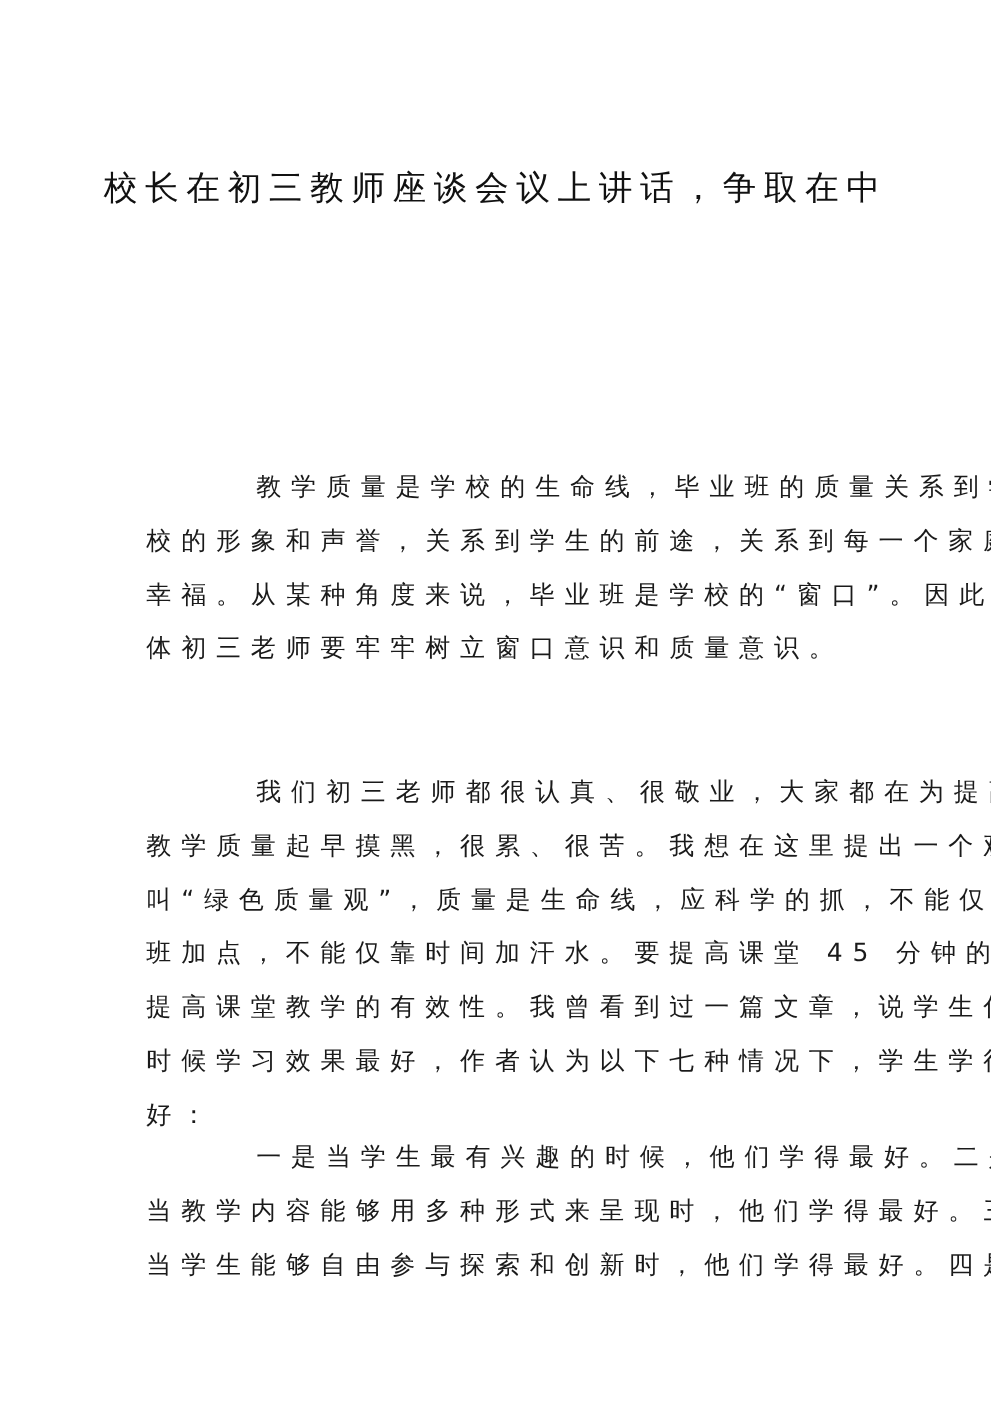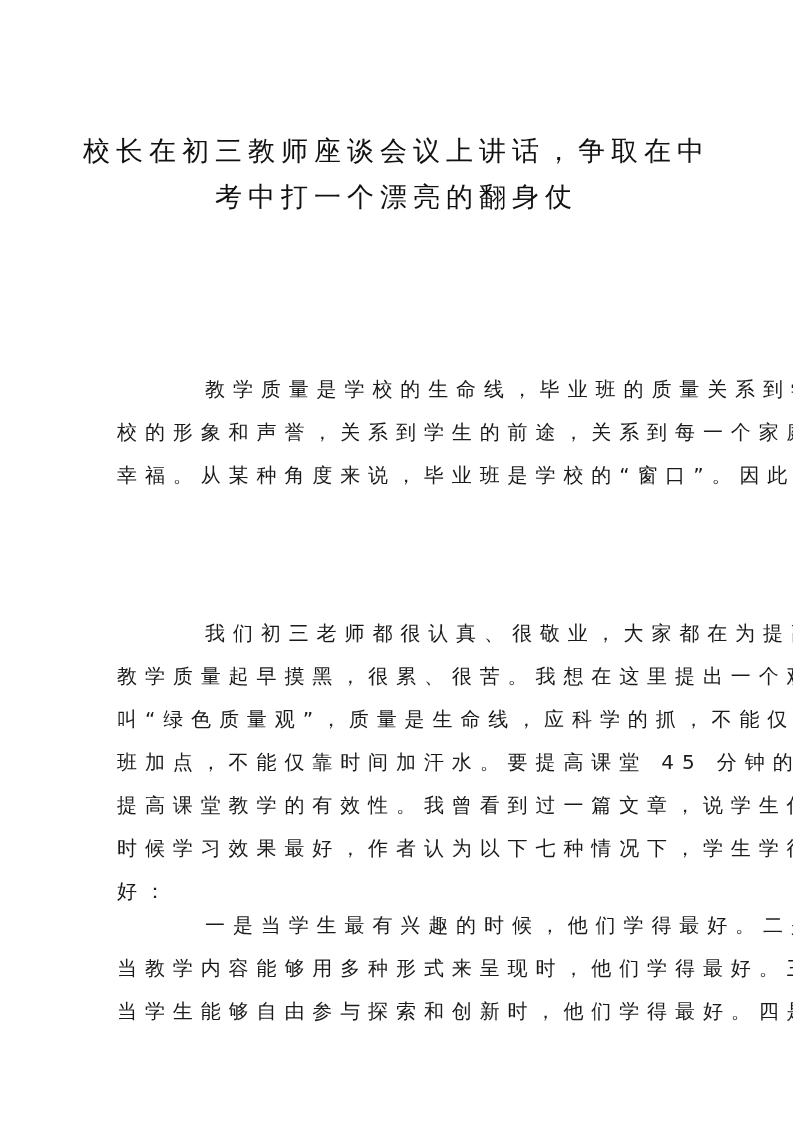--- a/index.html
+++ b/index.html
@@ -69,28 +69,28 @@
     #p2 { top: 612px; }
     #p3 { top: 904px; }
   </style>
 </head>
 <body>
 
 <div class="page">
 
   <div class="title">
     <span class="tline">校长在初三教师座谈会议上讲话，争取在中</span>
-    <span class="tline">考中打一个漂亮的翻身仗</span>
   </div>
 
 
   <div class="para" id="p1">
     <span class="pline indent">教学质量是学校的生命线，毕业班的质量关系到学</span>
     <span class="pline">校的形象和声誉，关系到学生的前途，关系到每一个家庭的</span>
     <span class="pline">幸福。从某种角度来说，毕业班是学校的“窗口”。因此，全</span>
+    <span class="pline">体初三老师要牢牢树立窗口意识和质量意识。</span>
   </div>
 
   <div class="para" id="p2">
     <span class="pline indent">我们初三老师都很认真、很敬业，大家都在为提高</span>
     <span class="pline">教学质量起早摸黑，很累、很苦。我想在这里提出一个观点，</span>
     <span class="pline">叫“绿色质量观”，质量是生命线，应科学的抓，不能仅靠加</span>
     <span class="pline">班加点，不能仅靠时间加汗水。要提高课堂 45 分钟的效率，</span>
     <span class="pline">提高课堂教学的有效性。我曾看到过一篇文章，说学生什么</span>
     <span class="pline">时候学习效果最好，作者认为以下七种情况下，学生学得最</span>
     <span class="pline">好：</span>

